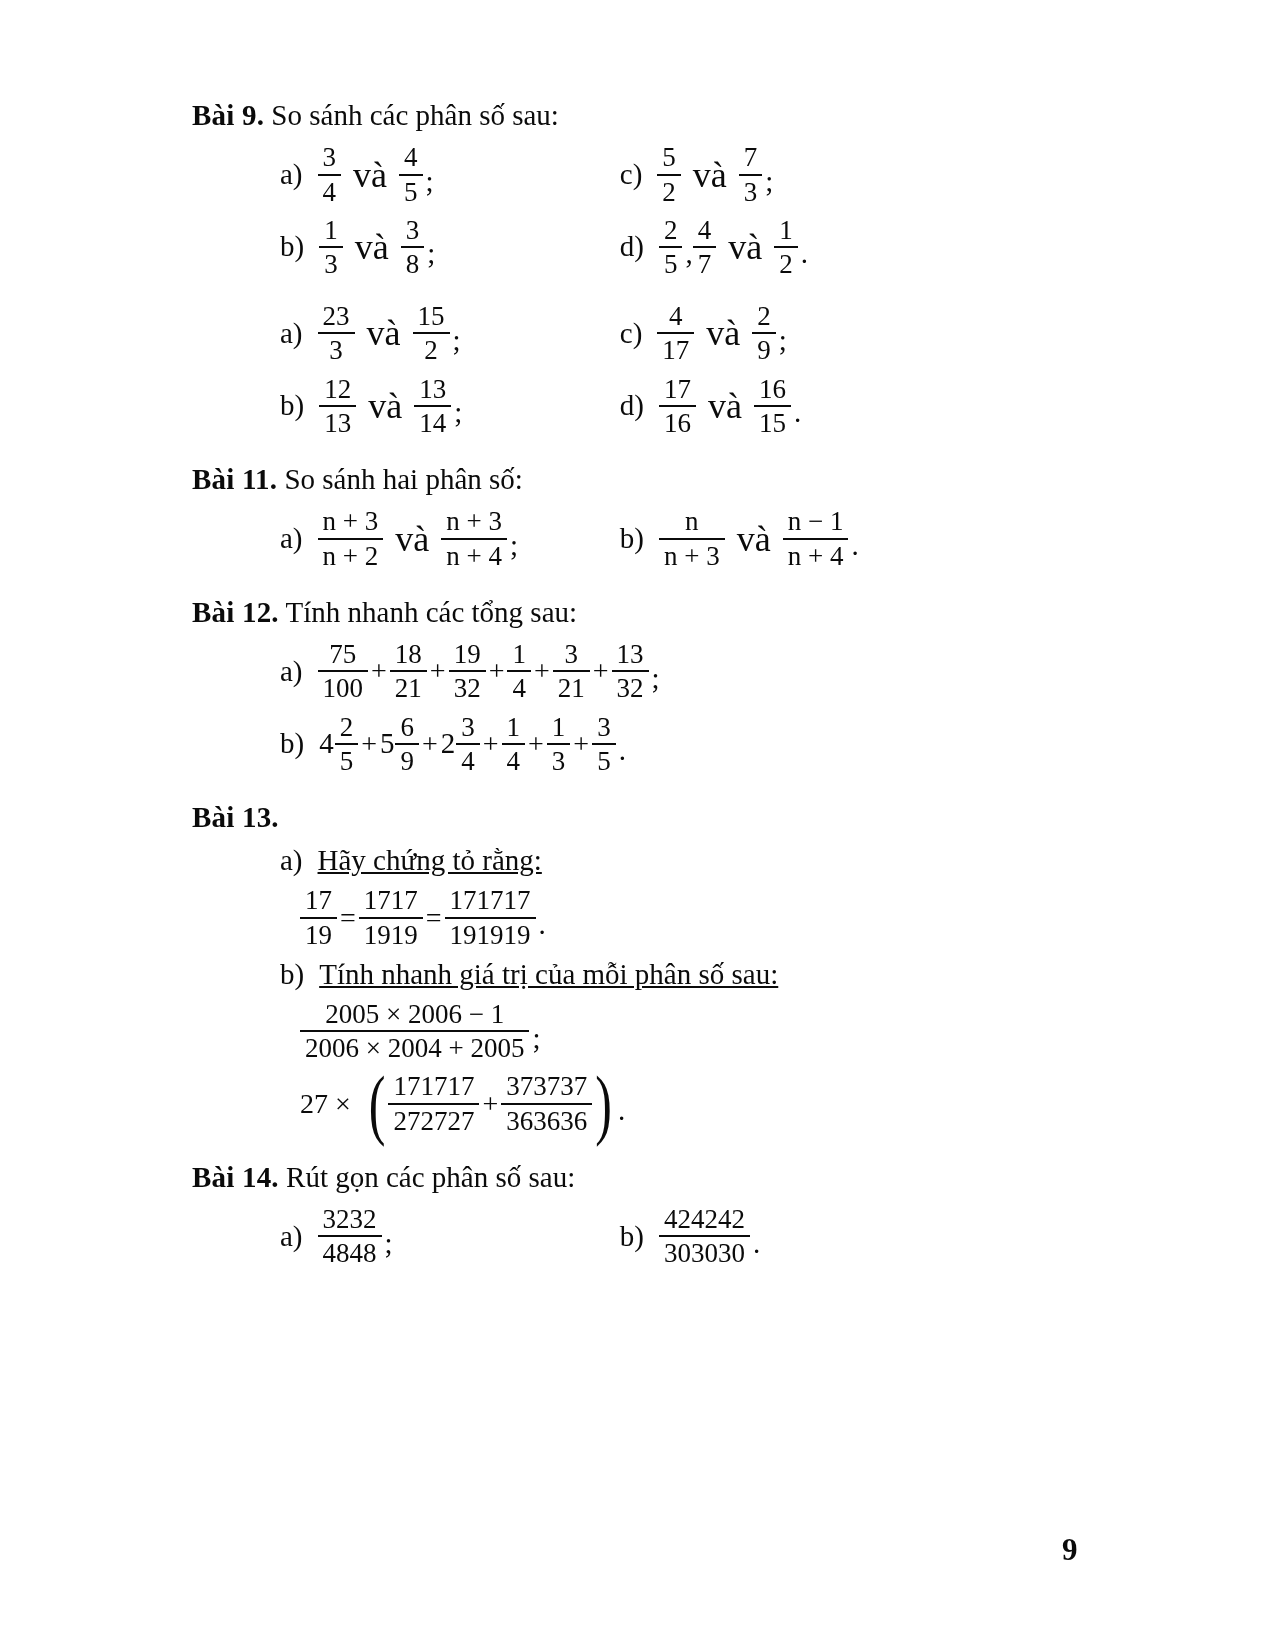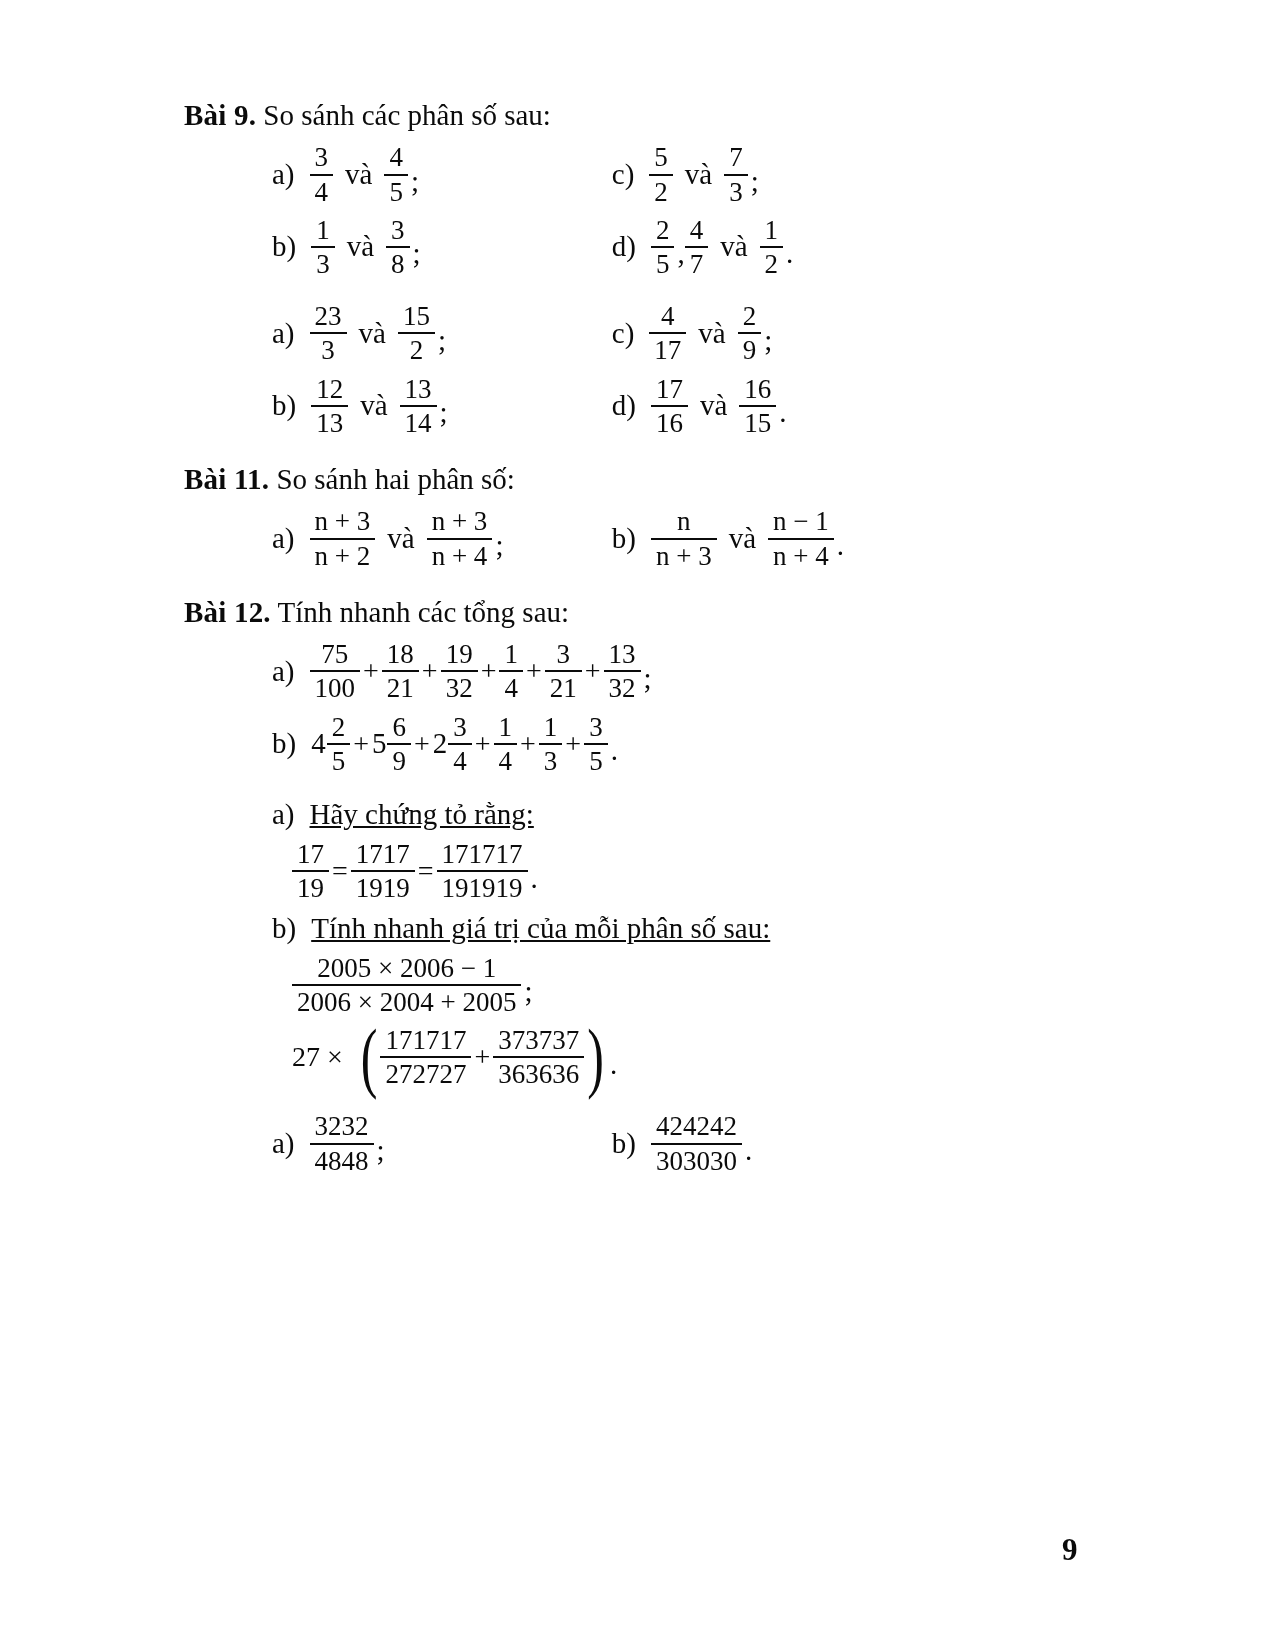--- a/index.html
+++ b/index.html
@@ -6,34 +6,34 @@
   body{
     width:1275px;height:1650px;
     background:#ffffff;
     color:#0b0b0b;
     font-family:"Liberation Serif","DejaVu Serif",serif;
     position:relative;
     overflow:hidden;
   }
   .content{
     position:absolute;
-    left:184px;top:96px;
+    left:192px;top:96px;
     width:930px;
   }
   section.problem{margin-bottom:22px;}
   .heading{font-size:29px;line-height:1.32;margin:0;font-weight:normal;}
   .bai{font-weight:bold;letter-spacing:0.2px;}
   .row{display:flex;align-items:center;margin:8px 0;}
   .col{box-sizing:border-box;padding-left:88px;display:flex;align-items:center;flex-wrap:nowrap;white-space:nowrap;}
   .row.two .col{width:46%;}
   .row.two .col + .col{width:54%;padding-left:0;}
   .col.indent{padding-left:108px;}
   .ilabel{font-size:29px;margin-right:15px;}
   .itext{font-size:29px;text-decoration:underline;}
-  .word{font-size:29px;margin:0 12px;}
+  .word{font-size:36px;margin:0 12px;}
   .mtext{font-size:28px;margin-right:15px;}
   .op{font-size:28px;margin:0 3px;}
   .punct{font-size:29px;position:relative;top:7px;margin-left:3px;}
   .frac{display:inline-flex;flex-direction:column;text-align:center;font-size:27px;line-height:1.12;}
   .frac .num{display:block;padding:0 5px 1px;}
   .frac .den{display:block;border-top:2px solid #0b0b0b;padding:1px 5px 0;}
   .mixed{display:inline-flex;align-items:center;}
   .mixed .whole{font-size:29px;margin-right:1px;}
   .paren{font-size:50px;line-height:40px;display:inline-block;transform:scaleY(1.55);margin:0 3px;font-weight:400;}
   .page-number{
@@ -275,20 +275,21 @@
           <span class="op">+</span>
           <span class="frac">
             <span class="num">3</span>
             <span class="den">5</span>
           </span>
           <span class="punct">.</span>
         </div>
       </div>
     </section>
     <section class="problem">
+      <h2 class="heading"><span class="bai">Bài 13.</span></h2>
       <div class="row">
         <div class="col">
           <span class="ilabel">a)</span>
           <span class="itext">Hãy chứng tỏ rằng:</span>
         </div>
       </div>
       <div class="row">
         <div class="col indent">
           <span class="frac">
             <span class="num">17</span>
@@ -334,20 +335,21 @@
           <span class="frac">
             <span class="num">373737</span>
             <span class="den">363636</span>
           </span>
           <span class="paren">)</span>
           <span class="punct">.</span>
         </div>
       </div>
     </section>
     <section class="problem">
+      <h2 class="heading"><span class="bai">Bài 14.</span><span class="ptitle"> Rút gọn các phân số sau:</span></h2>
       <div class="row two">
         <div class="col">
           <span class="ilabel">a)</span>
           <span class="frac">
             <span class="num">3232</span>
             <span class="den">4848</span>
           </span>
           <span class="punct">;</span>
         </div>
         <div class="col">

